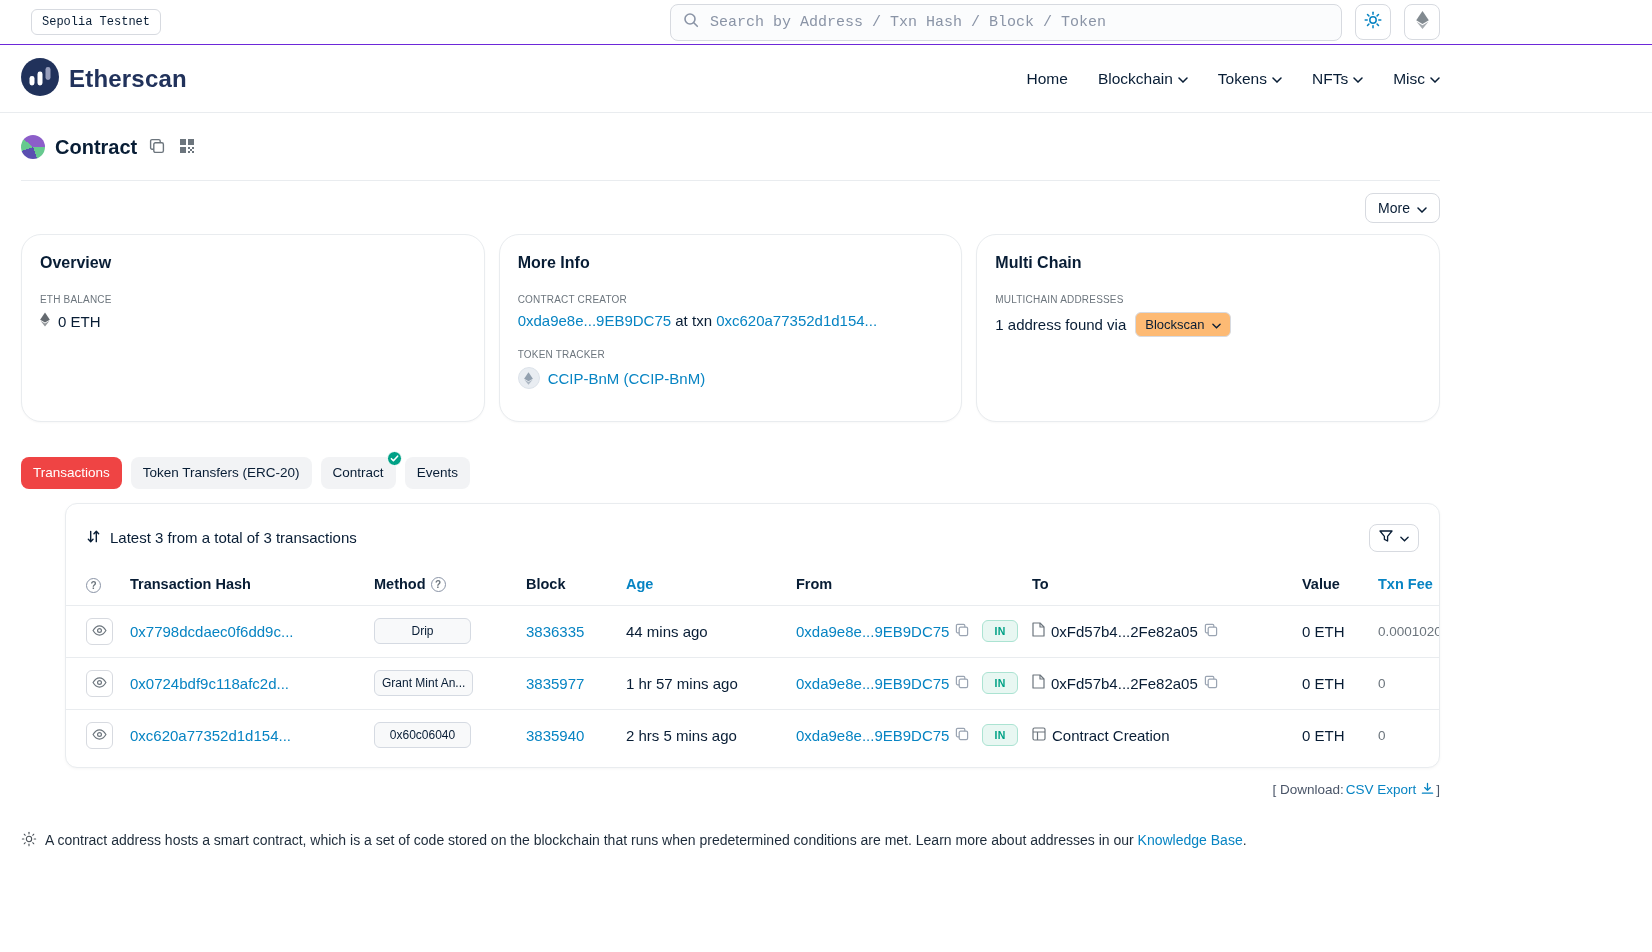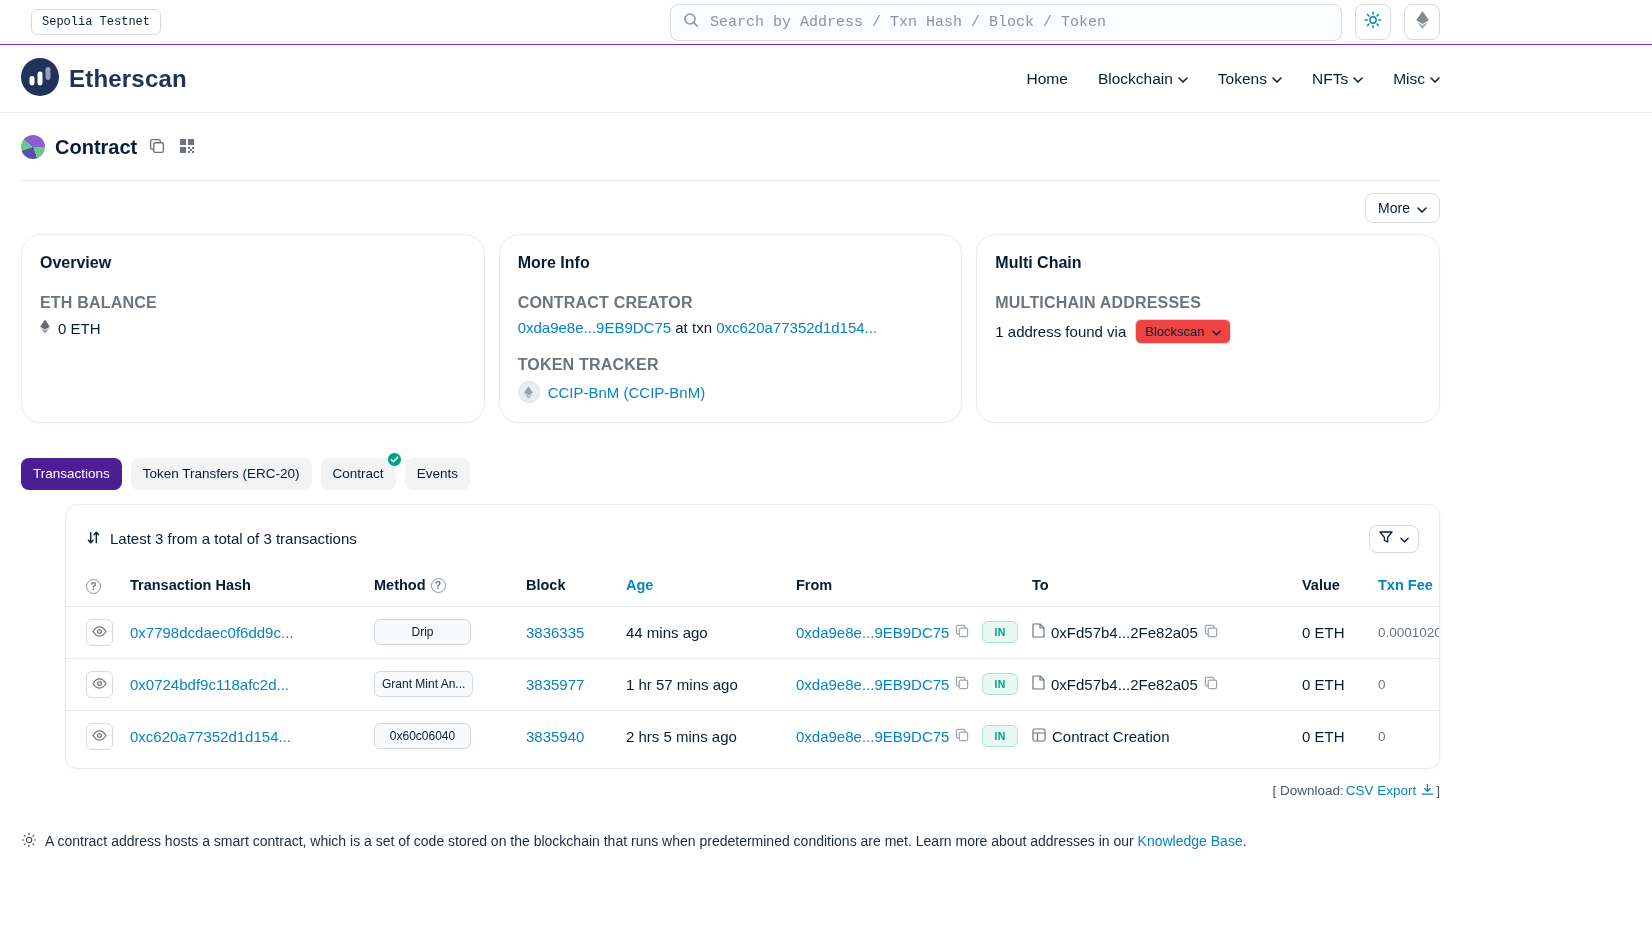--- a/index.html
+++ b/index.html
@@ -64,42 +64,42 @@
     border-radius: 8px; padding: 6px 12px; font-size: 14px; color: #081d35;
   }
 
   
   .cards { display: grid; grid-template-columns: 1fr 1fr 1fr; gap: 14px; }
   .card {
     border: 1px solid #e9ecef; border-radius: 20px; background: #fff; padding: 19px 18px;
     min-height: 188px; box-shadow: 0 1px 2px rgba(0,0,0,.03);
   }
   .card-title { font-size: 16px; font-weight: 700; margin: 0 0 22px; }
-  .card-label { font-size: 16px; color: #6c757d; margin-bottom: 7px; letter-spacing: .2px; font-weight: bold; }
+  .card-label { font-size: 10px; color: #6c757d; margin-bottom: 7px; letter-spacing: .2px; }
   .balance-row { display: flex; align-items: center; gap: 8px; font-size: 15px; }
   .info-block { margin-bottom: 20px; }
   .creator-line { font-size: 15px; }
   .token-row { display: flex; align-items: center; gap: 8px; }
   .token-logo {
     width: 22px; height: 22px; border-radius: 50%; background: #e9edf2; border: 1px solid #dde3ea;
     display: inline-flex; align-items: center; justify-content: center;
   }
   .found-row { display: flex; align-items: center; gap: 9px; font-size: 15px; }
   .provider-btn {
-    display: inline-flex; align-items: center; gap: 7px; background: #ef4444; border: 1px solid #d7dae0;
+    display: inline-flex; align-items: center; gap: 7px; background: #fdba74; border: 1px solid #d7dae0;
     border-radius: 6px; padding: 4px 9px; font-size: 13px; color: #081d35;
   }
 
   
   .tabs { display: flex; align-items: center; gap: 9px; margin: 35px 0 14px; }
   .tab {
     position: relative; border: none; border-radius: 8px; background: #f2f3f5; color: #081d35;
     font-size: 13.5px; padding: 9px 12px; line-height: 1; white-space: nowrap;
   }
-  .tab.active { background: #4c1d95; color: #fff; font-weight: 500; }
+  .tab.active { background: #ef4444; color: #fff; font-weight: 500; }
   .tab .verified { position: absolute; top: -6px; right: -6px; display: inline-flex; }
 
   
   .table-card {
     border: 1px solid #e9ecef; border-radius: 12px; background: #fff;
     box-shadow: 0 1px 3px rgba(0,0,0,.04); padding-bottom: 6px; margin-left: 44px;
   }
   .table-head { display: flex; align-items: center; padding: 20px 20px 16px; gap: 9px; }
   .latest-text { font-size: 15px; color: #081d35; }
   .filter-btn {

